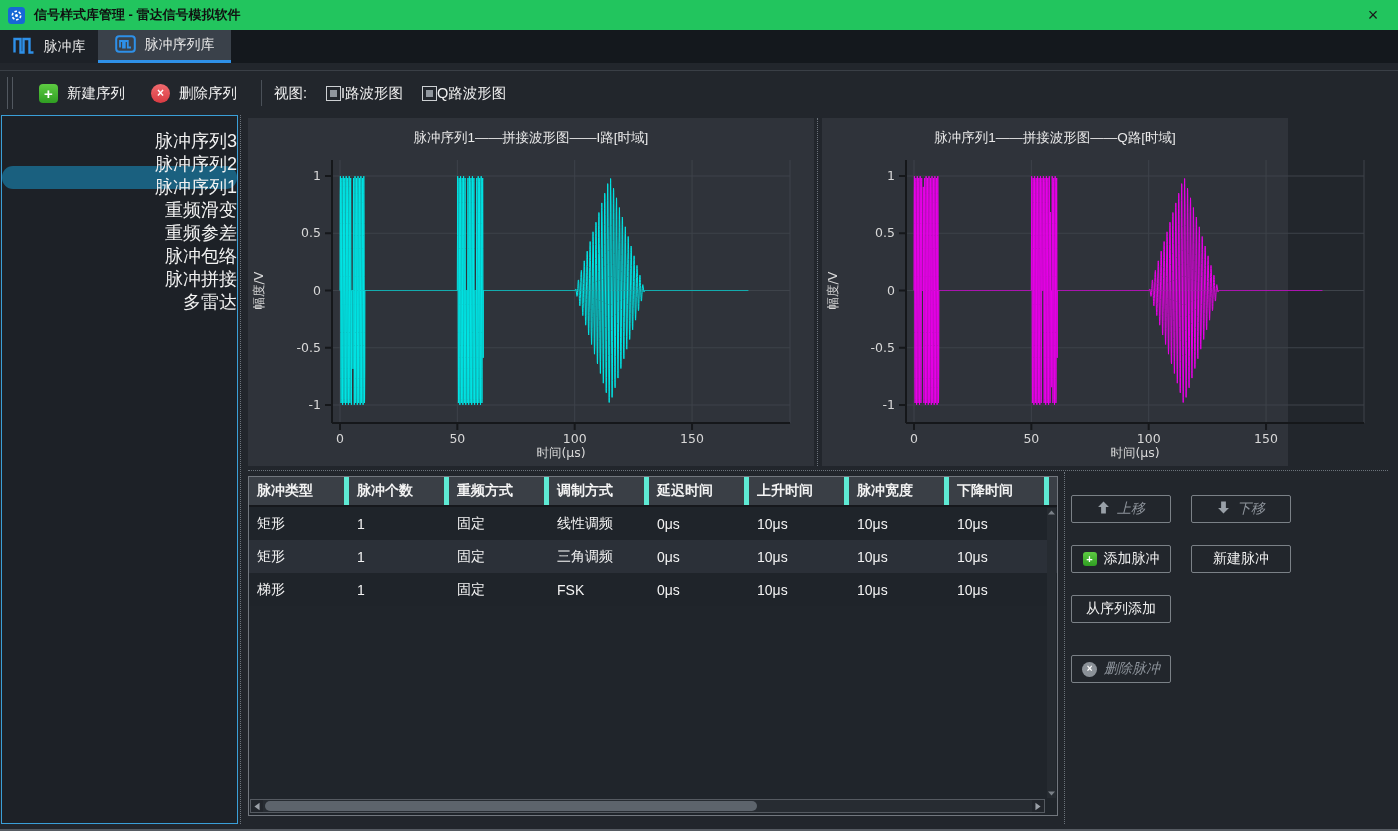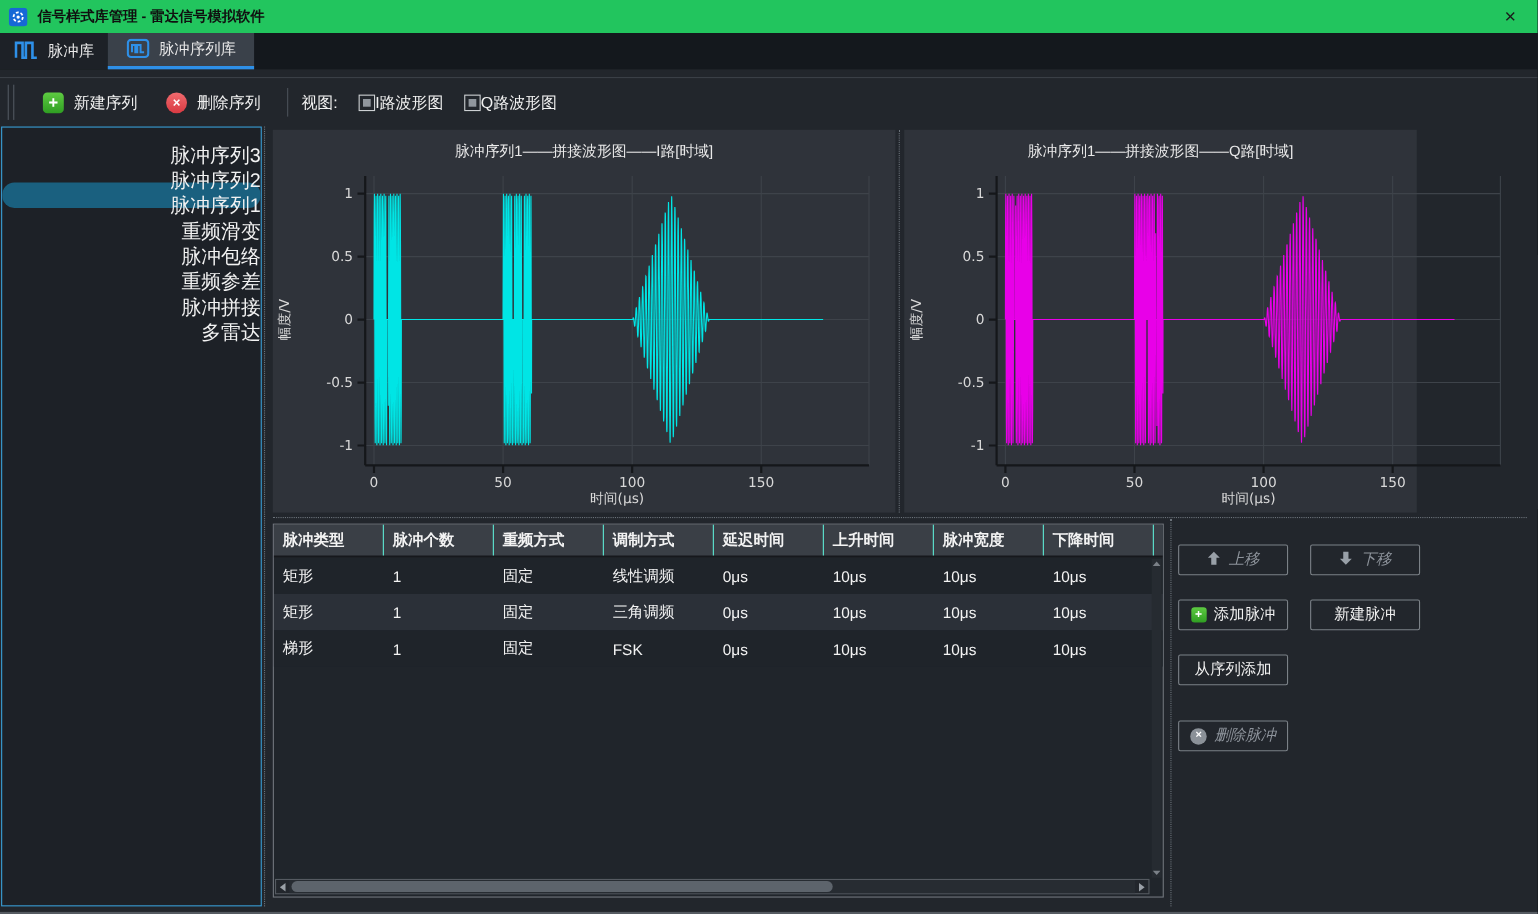--- a/index.html
+++ b/index.html
@@ -45,21 +45,21 @@
   .cp-i{left:248px;width:566px;}
   .cp-q{left:822px;width:466px;}
   .chart-title{position:absolute;top:11px;left:0;width:100%;text-align:center;color:#e9e9e9;font-size:13.5px;z-index:2;}
   .chart-svg{position:absolute;top:0;left:0;}
   .tick{fill:#d8d8d8;font-size:12.5px;font-family:"DejaVu Sans",sans-serif;}
   .axlabel{fill:#d8d8d8;font-size:12.5px;font-family:"DejaVu Sans",sans-serif;}
 
   
   .table{position:absolute;left:248px;top:476px;width:810px;height:340px;border:1px solid #72777e;box-sizing:border-box;background:#20252b;}
   .thead{display:grid;grid-template-columns:repeat(8,100px);height:30px;background:#3a3f46;border-bottom:2px solid #16181c;box-sizing:border-box;}
-  .th{display:flex;align-items:center;padding-left:8px;font-weight:bold;font-size:14px;color:#f3f3f3;border-right:1px solid #5eead4;box-sizing:border-box;cursor:pointer;}
+  .th{display:flex;align-items:center;padding-left:8px;font-weight:bold;font-size:14px;color:#f3f3f3;border-right:5px solid #5eead4;box-sizing:border-box;cursor:pointer;}
   .tr{display:grid;grid-template-columns:repeat(8,100px);height:33px;background:#1f242a;cursor:pointer;}
   .tr.alt{background:#2b3038;}
   .td{display:flex;align-items:center;padding-left:8px;font-size:14px;color:#f3f3f3;}
   .vscroll{position:absolute;top:31px;right:1px;width:9px;bottom:17px;background:#262b31;display:flex;flex-direction:column;align-items:center;justify-content:space-between;padding:2px 0;box-sizing:border-box;}
   .hscroll{position:absolute;left:1px;right:12px;bottom:2px;height:14px;border:1px solid #555a61;background:#22262c;display:flex;align-items:center;box-sizing:border-box;}
   .hs-arrow{width:12px;height:100%;display:flex;align-items:center;justify-content:center;flex:0 0 auto;cursor:pointer;}
   .hs-track{flex:1;height:100%;position:relative;background:#272c32;}
   .hs-thumb{position:absolute;left:2px;top:1px;height:10px;width:64%;background:#5d646c;border-radius:5px;cursor:pointer;}
 
   
@@ -159,28 +159,28 @@
             <rect x="0.5" y="0.5" width="16" height="13" rx="2.5" fill="#1b64cf" stroke="#4f96e8"></rect>
             <path d="M3.2 10.3 V4.2 H6.4 V10.3 H8 V4.2 H11.2 V10.3 H13.8" fill="none" stroke="#fff" stroke-width="1.3"></path>
           </svg>
           <span>重频滑变</span>
         </div>
         <div class="sb-item">
           <svg width="17" height="14" viewBox="0 0 17 14">
             <rect x="0.5" y="0.5" width="16" height="13" rx="2.5" fill="#1b64cf" stroke="#4f96e8"></rect>
             <path d="M3.2 10.3 V4.2 H6.4 V10.3 H8 V4.2 H11.2 V10.3 H13.8" fill="none" stroke="#fff" stroke-width="1.3"></path>
           </svg>
+          <span>重频参差</span>
+        </div>
+        <div class="sb-item">
+          <svg width="17" height="14" viewBox="0 0 17 14">
+            <rect x="0.5" y="0.5" width="16" height="13" rx="2.5" fill="#1b64cf" stroke="#4f96e8"></rect>
+            <path d="M3.2 10.3 V4.2 H6.4 V10.3 H8 V4.2 H11.2 V10.3 H13.8" fill="none" stroke="#fff" stroke-width="1.3"></path>
+          </svg>
           <span>脉冲包络</span>
-        </div>
-        <div class="sb-item">
-          <svg width="17" height="14" viewBox="0 0 17 14">
-            <rect x="0.5" y="0.5" width="16" height="13" rx="2.5" fill="#1b64cf" stroke="#4f96e8"></rect>
-            <path d="M3.2 10.3 V4.2 H6.4 V10.3 H8 V4.2 H11.2 V10.3 H13.8" fill="none" stroke="#fff" stroke-width="1.3"></path>
-          </svg>
-          <span>重频参差</span>
         </div>
         <div class="sb-item">
           <svg width="17" height="14" viewBox="0 0 17 14">
             <rect x="0.5" y="0.5" width="16" height="13" rx="2.5" fill="#1b64cf" stroke="#4f96e8"></rect>
             <path d="M3.2 10.3 V4.2 H6.4 V10.3 H8 V4.2 H11.2 V10.3 H13.8" fill="none" stroke="#fff" stroke-width="1.3"></path>
           </svg>
           <span>脉冲拼接</span>
         </div>
         <div class="sb-item">
           <svg width="17" height="14" viewBox="0 0 17 14">

